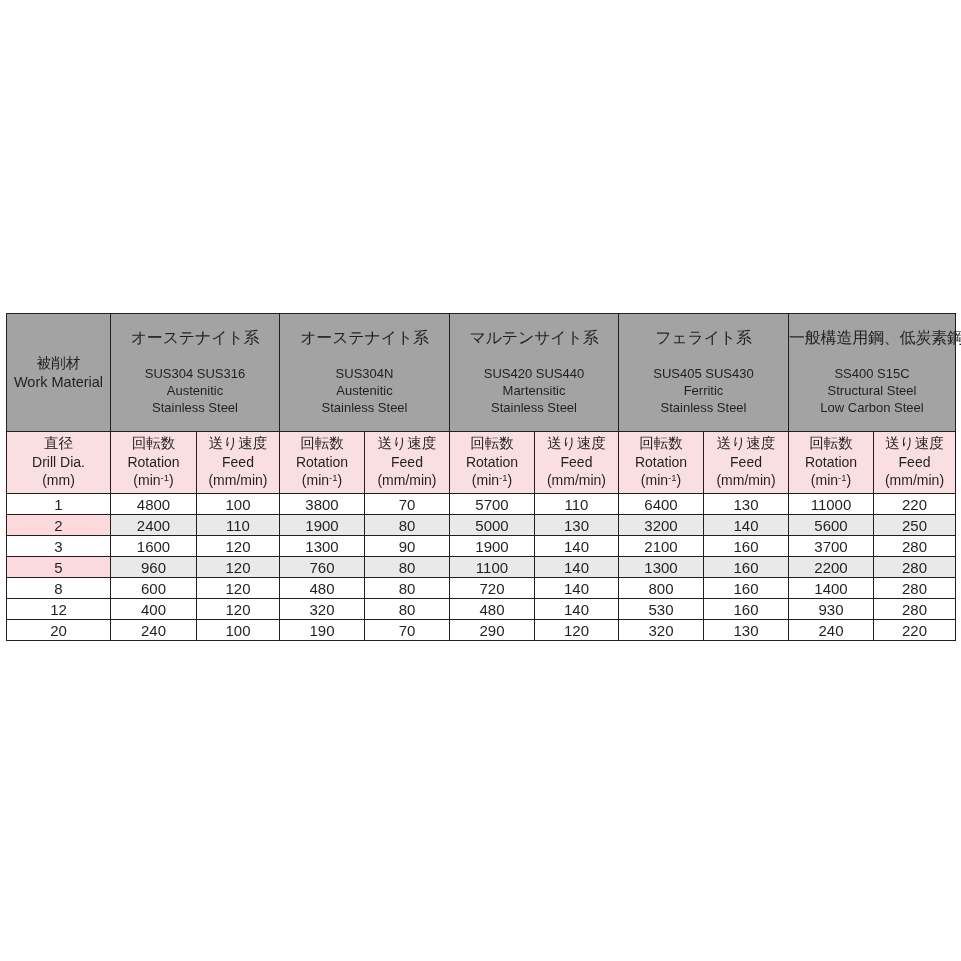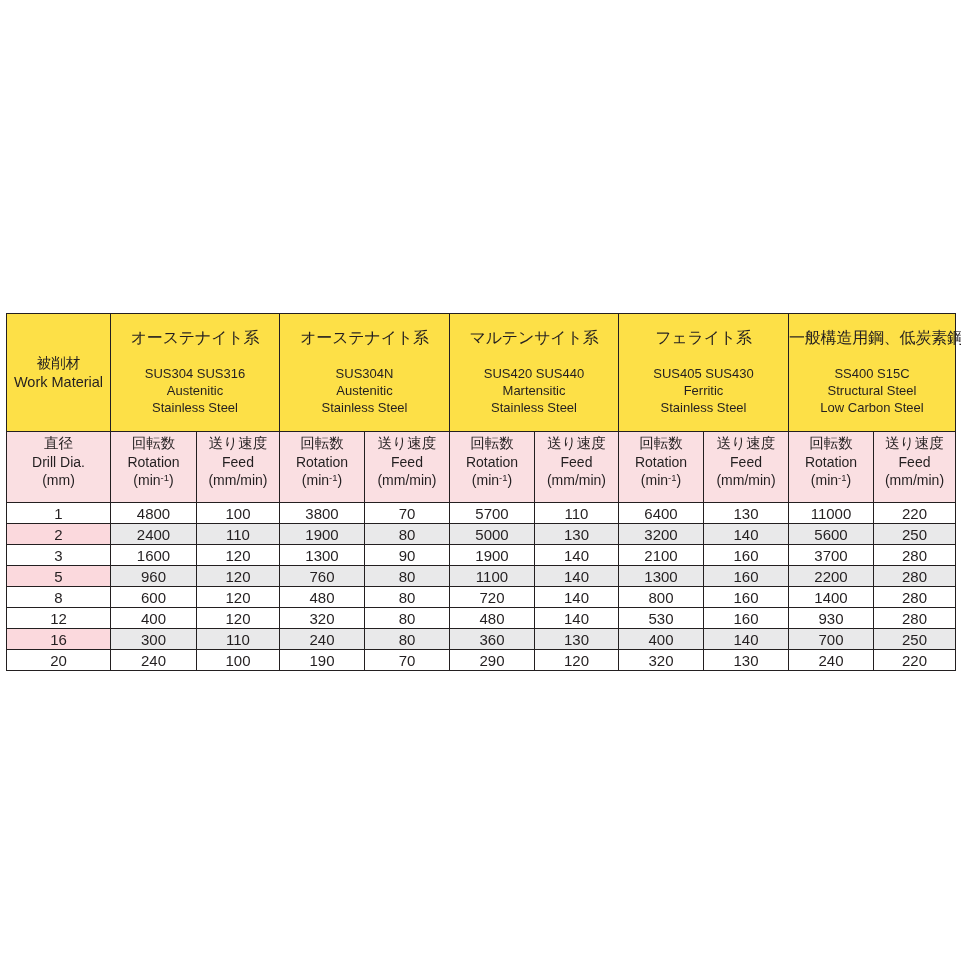--- a/index.html
+++ b/index.html
@@ -40,21 +40,21 @@
     vertical-align: middle;
     text-align: center;
   }
 
   
   td.grp-start { border-left: 1.6px solid #231f20; }
   td.grp-end   { border-right: 1.6px solid #231f20; }
 
   
   tr.material-row td {
-    background: #fde047;
+    background: #a3a3a3;
     height: 117px;
   }
   td.mat-label {
     text-align: center;
     line-height: 1.28;
     font-size: 14.5px;
     padding: 0 2px;
   }
   td.mat-cell {
     text-align: left;
@@ -74,21 +74,21 @@
     display: block;
     white-space: nowrap;
   }
 
   
   tr.unit-row td {
     background: #fadfe2;
     height: 56px;
     font-size: 14px;
     line-height: 1.31;
-    padding: 2px 0 12px 0;
+    padding: 2px 0 3px 0;
   }
   .u-jp { display: block; font-size: 14.5px; }
   .u-en { display: block; font-size: 14px; }
   .u-unit { display: block; font-size: 14px; }
   .u-unit sup { font-size: 9.5px; vertical-align: 4px; }
 
   
   tr.data-row td {
     height: 20px;
     font-size: 15px;
@@ -303,33 +303,20 @@
           <td class="val grp-end">120</td>
           <td class="val">320</td>
           <td class="val grp-end">80</td>
           <td class="val">480</td>
           <td class="val grp-end">140</td>
           <td class="val">530</td>
           <td class="val grp-end">160</td>
           <td class="val">930</td>
           <td class="val grp-end">280</td>
         </tr>
-        <tr class="data-row alt">
-          <td class="dia grp-start grp-end">16</td>
-          <td class="val">300</td>
-          <td class="val grp-end">110</td>
-          <td class="val">240</td>
-          <td class="val grp-end">80</td>
-          <td class="val">360</td>
-          <td class="val grp-end">130</td>
-          <td class="val">400</td>
-          <td class="val grp-end">140</td>
-          <td class="val">700</td>
-          <td class="val grp-end">250</td>
-        </tr>
         <tr class="data-row">
           <td class="dia grp-start grp-end">20</td>
           <td class="val">240</td>
           <td class="val grp-end">100</td>
           <td class="val">190</td>
           <td class="val grp-end">70</td>
           <td class="val">290</td>
           <td class="val grp-end">120</td>
           <td class="val">320</td>
           <td class="val grp-end">130</td>

